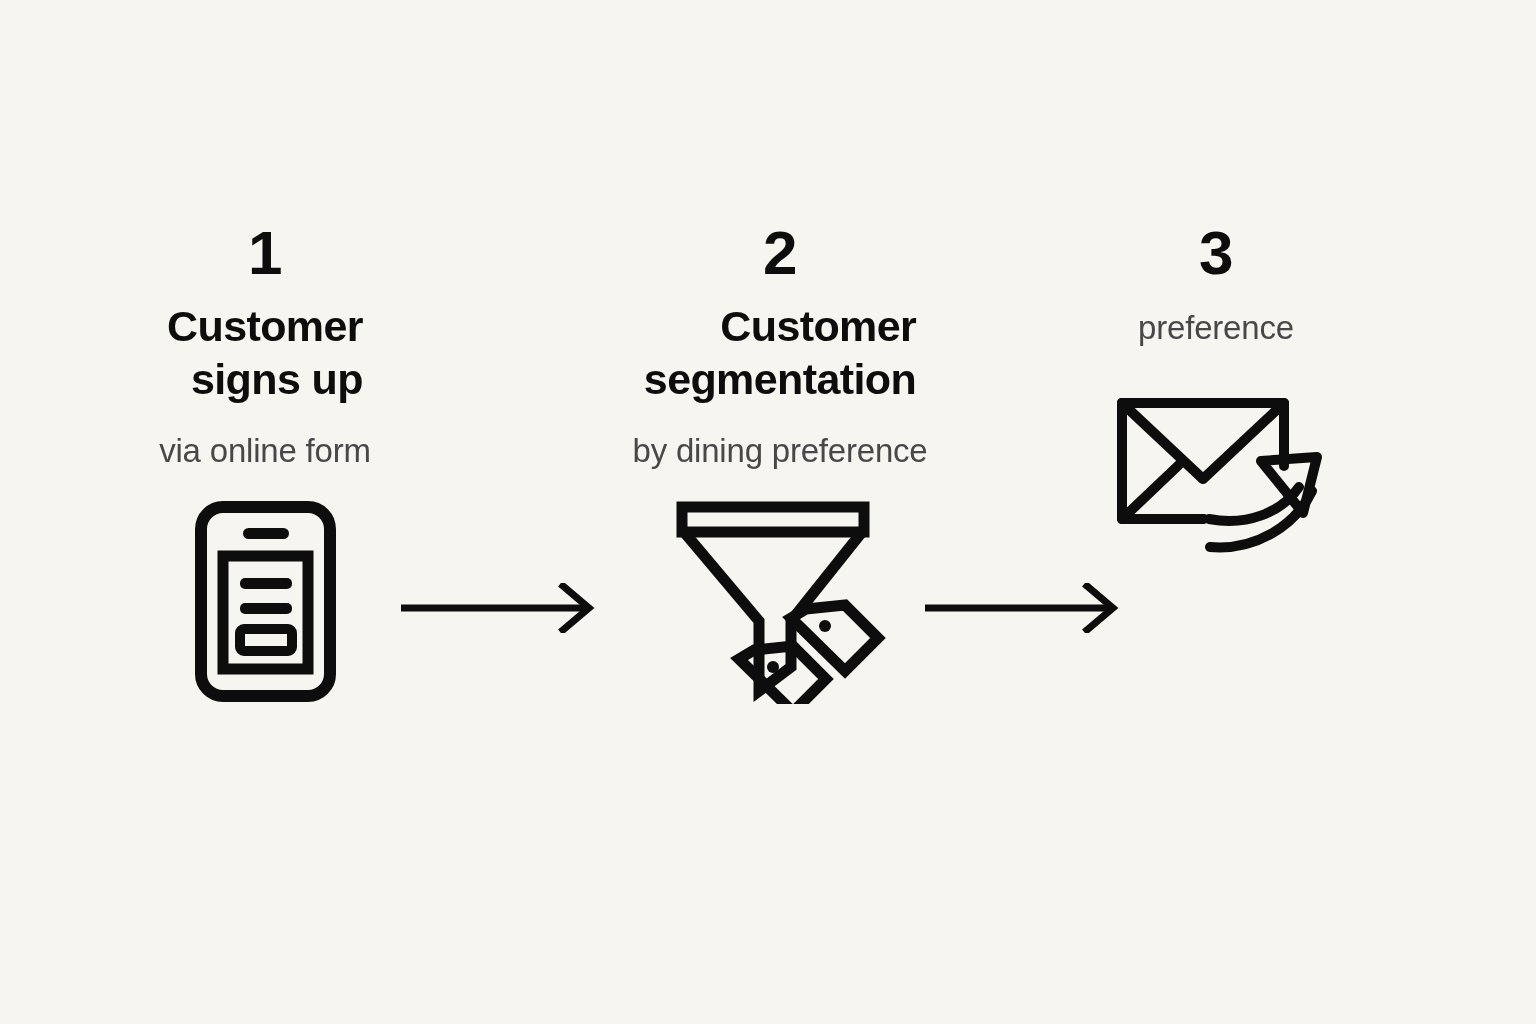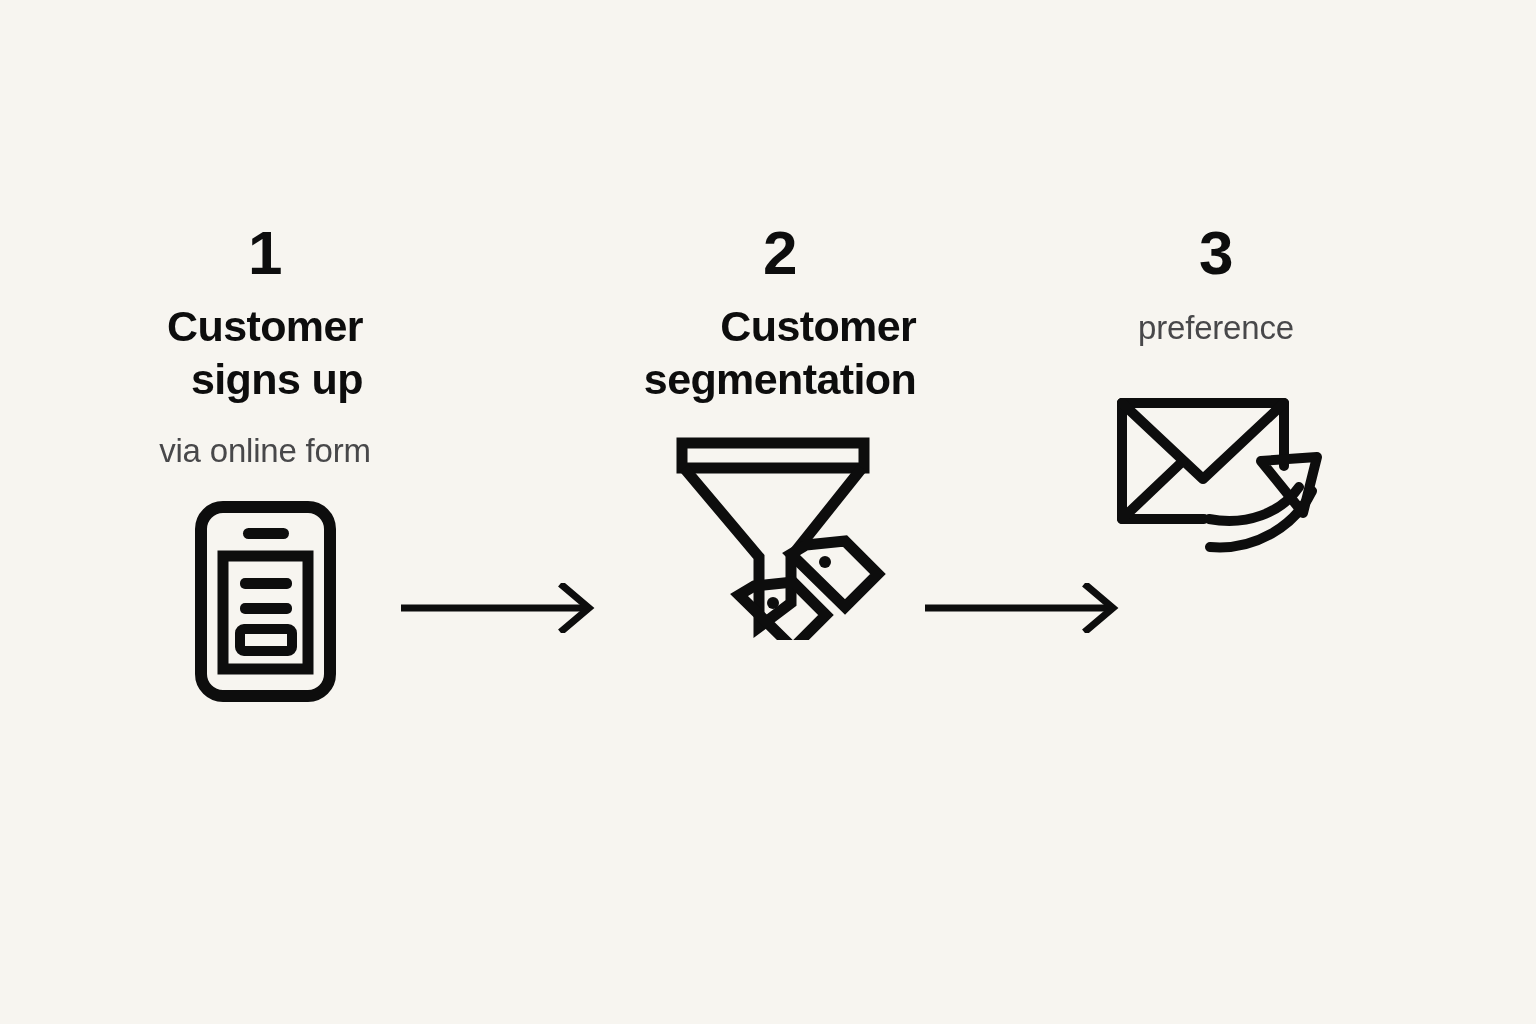--- a/index.html
+++ b/index.html
@@ -96,20 +96,21 @@
     <svg width="200" height="50" viewBox="0 0 200 50" fill="none" xmlns="http://www.w3.org/2000/svg">
       <path d="M3 25 H190" stroke="#0d0d0d" stroke-width="7"></path>
       <path d="M165 3 L191 25 L165 47" stroke="#0d0d0d" stroke-width="7" fill="none" stroke-linecap="square" stroke-linejoin="miter"></path>
     </svg>
   </div>
 
   <div class="step step-2">
     <div class="step-number">2</div>
     <div class="step-title">Customer
 segmentation</div>
+    <div class="step-sub">by dining preference</div>
     <div class="step-icon">
       <svg width="215" height="205" viewBox="0 0 215 205" fill="none" xmlns="http://www.w3.org/2000/svg">
         <g stroke="#0d0d0d" stroke-width="11" fill="none" stroke-linejoin="miter">
 
           <rect x="9" y="8" width="182" height="25"></rect>
 
           <path d="M11 33 L86 122 L86 192 L118 168 L118 122 L189 33"></path>
 
           <path d="M133 110 L172 106 L205 139 L172 172 L118 119 Z"></path>
 

